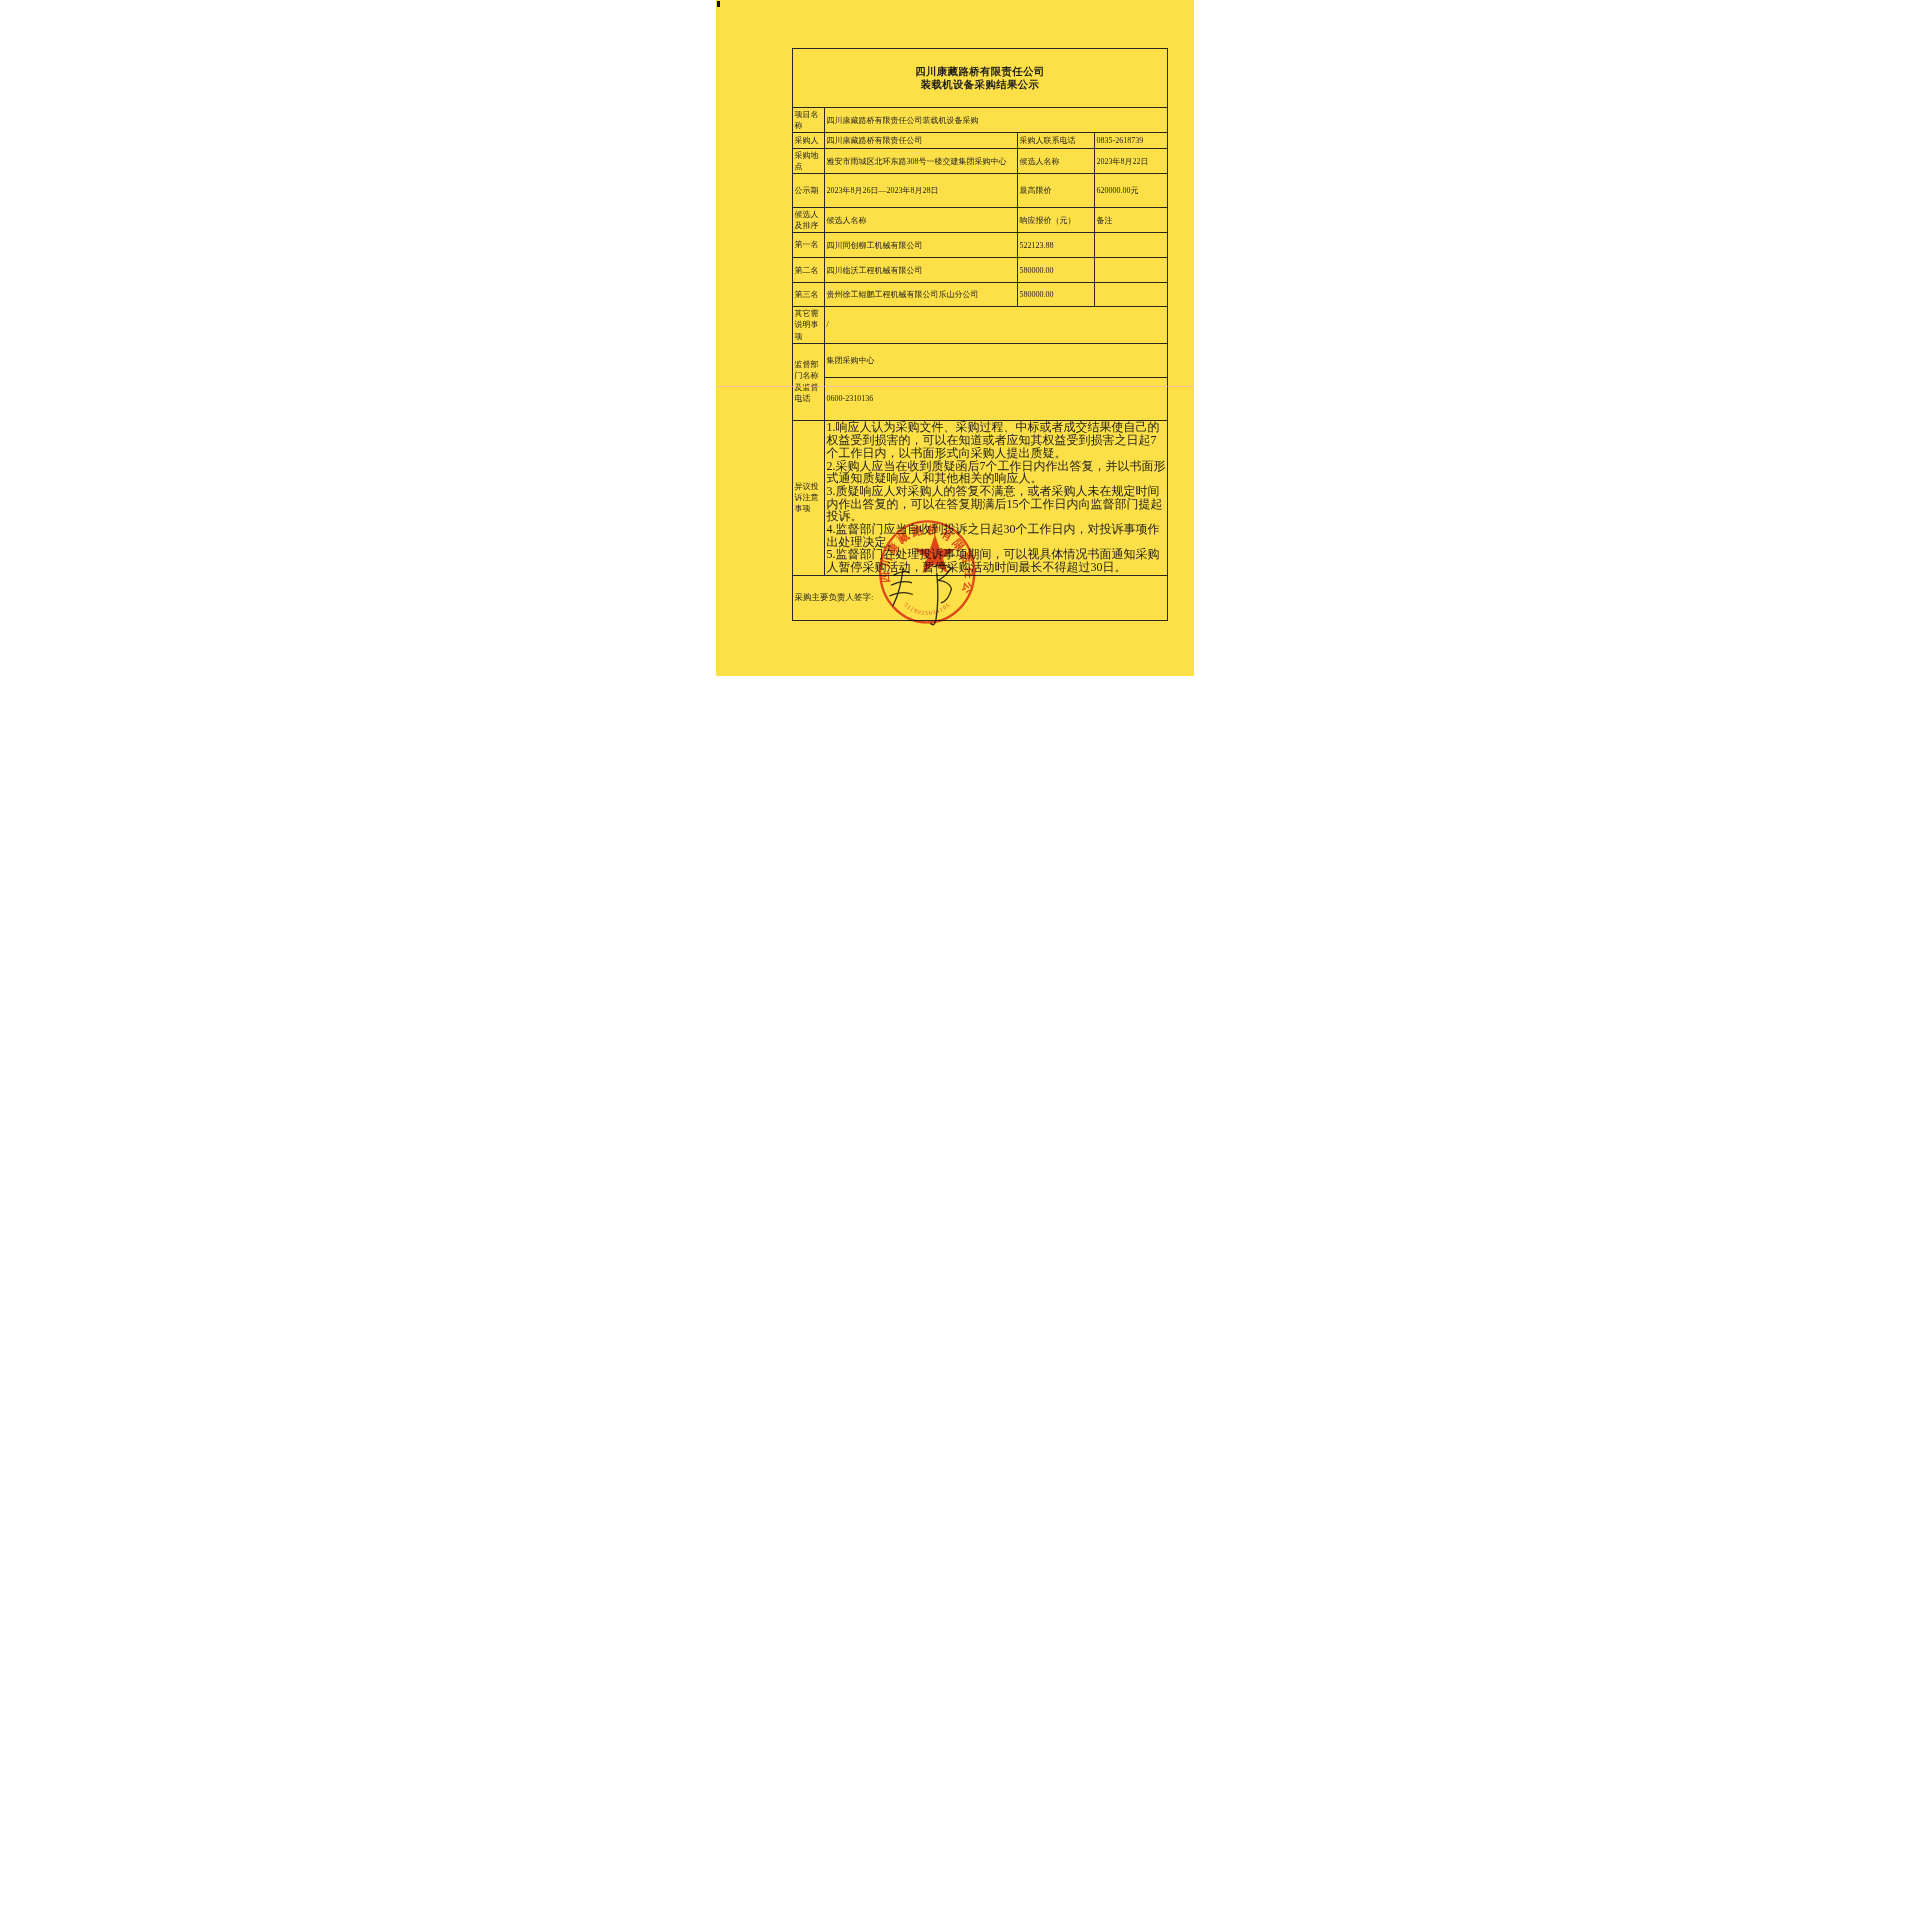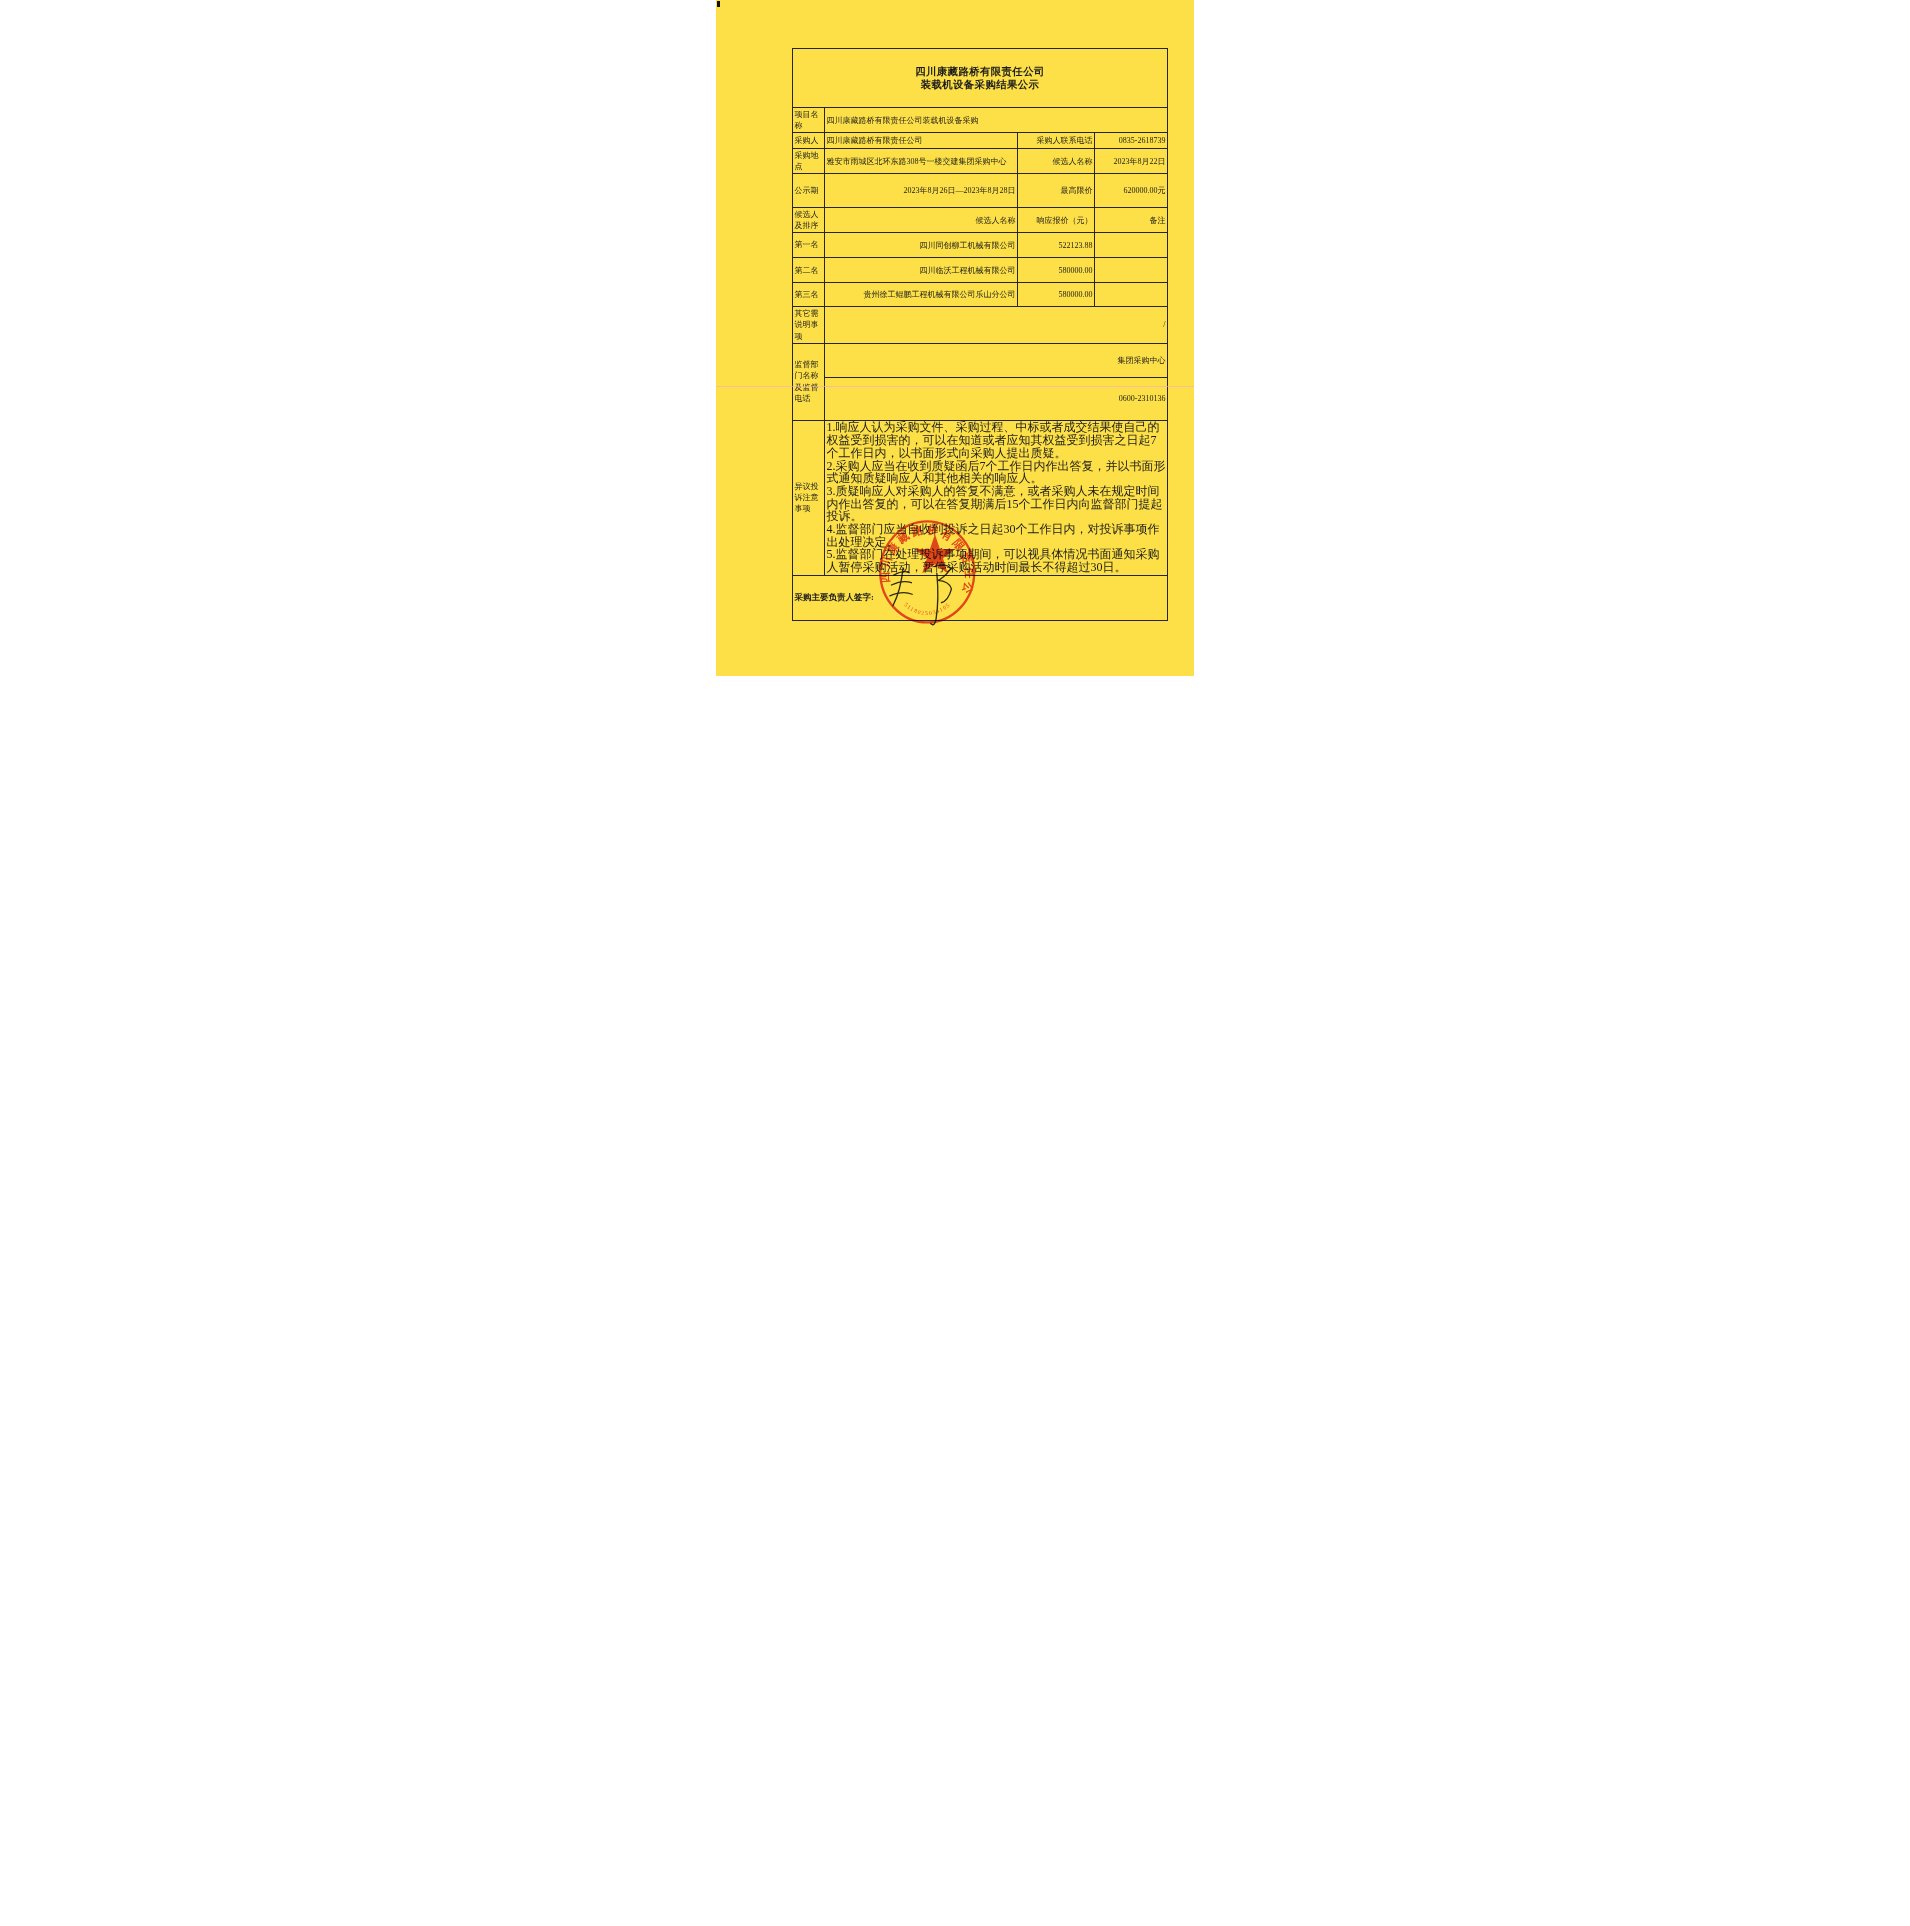--- a/index.html
+++ b/index.html
@@ -24,24 +24,24 @@
   .doc-table td {
     border:0.8px solid #262626;
     border-top-width:1.2px; border-bottom-width:1.2px;
     vertical-align:middle; padding:0.8px 1.5px;
     overflow:hidden;
   }
   .title-cell { text-align:center; font-weight:bold; font-size:10.4px; line-height:13px; letter-spacing:0.4px; }
   .lab { white-space:pre-wrap; padding-left:2.7px; line-height:11.2px; }
   .lab-c { text-align:left; white-space:pre-wrap; line-height:11.2px; }
   .val-l { text-align:left; padding-left:4.2px;margin-top:28px; }
-  .val-c { text-align:right;margin-top:12px; }
+  .val-c { text-align:left;margin-top:12px; }
   .pre { white-space:pre-wrap; }
   .objection-text { font-size:12px; line-height:12.7px; padding:3.1px 4.6px 3.1px 4.6px; text-align:left; }
-  .sig-cell { text-align:left; padding-left:5.4px; font-size:8.5px;font-weight:bold; }
+  .sig-cell { text-align:left; padding-left:5.4px; font-size:8.5px; }
   .overlay-svg {
     position:absolute; left:160px; top:517px; width:104px; height:116px;
     z-index:5; mix-blend-mode:multiply; pointer-events:none;
   }
 </style>
 </head>
 <body>
 
 <div class="page">
 

